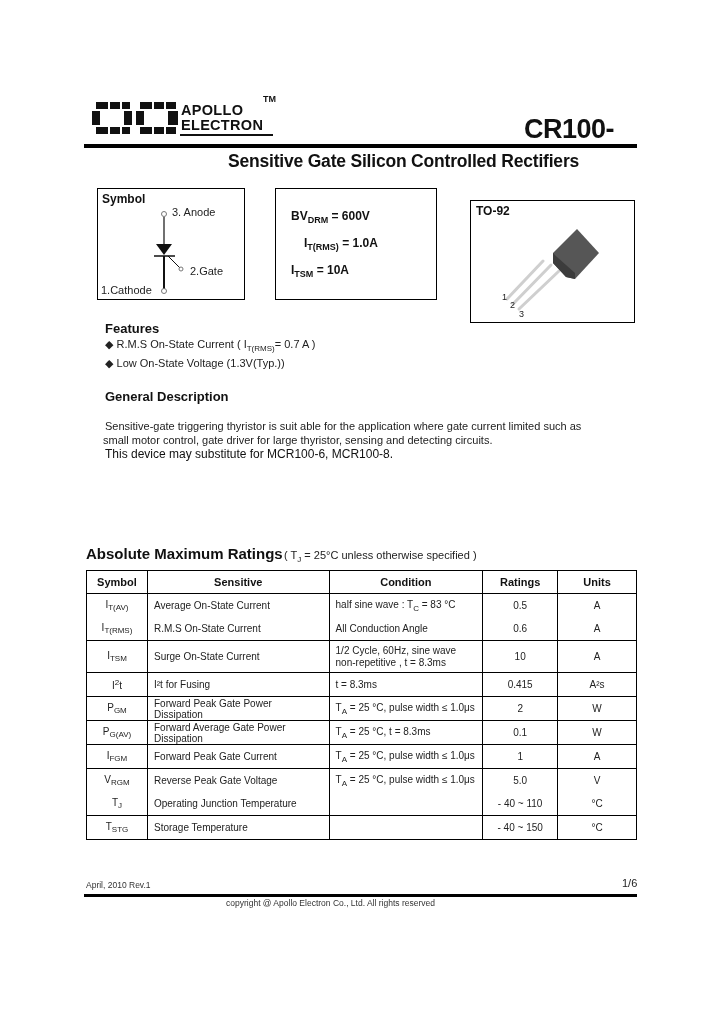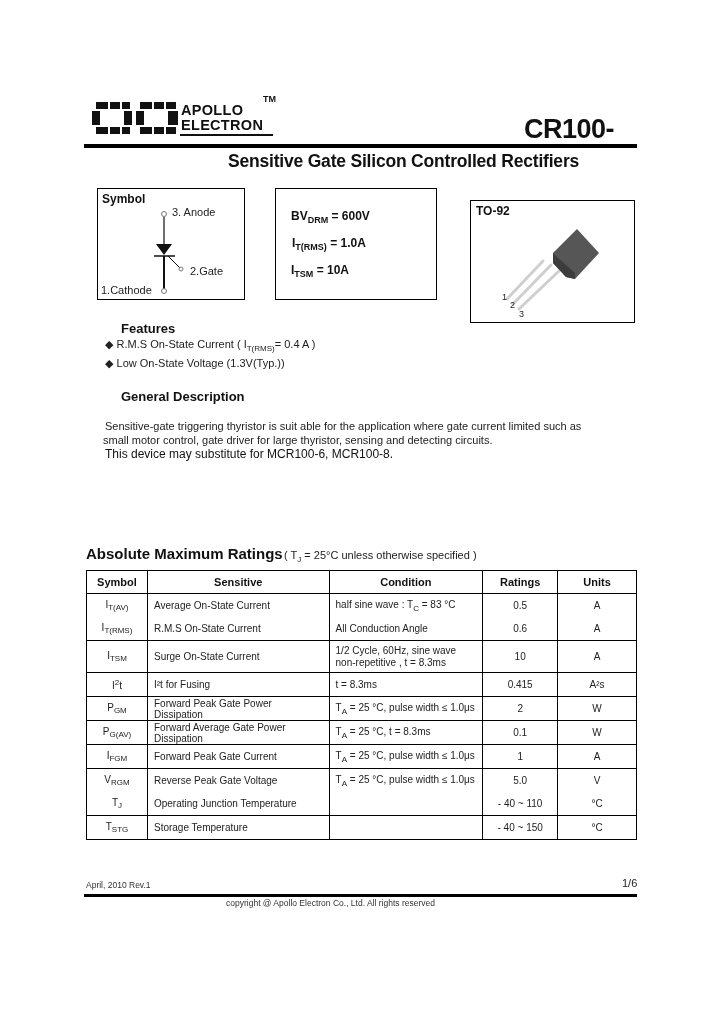--- a/index.html
+++ b/index.html
@@ -20,21 +20,21 @@
   .box { border: 1.5px solid #000; box-sizing: border-box; }
   .sym-box { left: 97px; top: 188px; width: 148px; height: 112px; }
   .spec-box { left: 275px; top: 188px; width: 162px; height: 112px; }
   .pkg-box { left: 470px; top: 200px; width: 165px; height: 123px; }
   .box-title { font-weight: bold; font-size: 12px; }
   .sym-label { font-size: 11px; color: #222; }
   .spec-line { font-weight: bold; font-size: 12px; }
   .spec-line sub { font-size: 9px; vertical-align: -3px; }
 
   
-  .h-section { font-weight: bold; font-size: 13px; margin-left: 16px; }
+  .h-section { font-weight: bold; font-size: 13px; }
   .feat { font-size: 11px; color: #222; line-height: 15px; }
   .desc { font-size: 11px; color: #222; line-height: 14px; }
   .desc2 { font-size: 12px; color: #111; }
 
   
   .amr-title { left: 86px; top: 545px; font-weight: bold; font-size: 15px; }
   .amr-note { left: 284px; top: 549px; font-size: 11px; color: #222; }
   table.ratings { position: absolute; left: 86px; top: 570px; width: 551px; border-collapse: collapse;
                   font-size: 10px; color: #222; }
   table.ratings th { font-weight: bold; font-size: 11px; color: #111; height: 22px; }
@@ -99,21 +99,21 @@
     <circle cx="83" cy="80" r="2" fill="none" stroke="#777" stroke-width="1"></circle>
     <circle cx="66" cy="102" r="2.5" fill="none" stroke="#777" stroke-width="1"></circle>
   </svg>
   <div class="abs sym-label" style="left:74px;top:17px;">3. Anode</div>
   <div class="abs sym-label" style="left:92px;top:76px;">2.Gate</div>
   <div class="abs sym-label" style="left:3px;top:95px;">1.Cathode</div>
 </div>
 
 <div class="abs box spec-box">
   <div class="abs spec-line" style="left:15px;top:20px;"><span>BV</span><sub>DRM</sub><span> = 600V</span></div>
-  <div class="abs spec-line" style="left:0;top:47px;padding-left:16px;"><span>I</span><sub>T(RMS)</sub><span> = 1.0A</span></div>
+  <div class="abs spec-line" style="left:12px;top:47px;padding-left:16px;"><span>I</span><sub>T(RMS)</sub><span> = 1.0A</span></div>
   <div class="abs spec-line" style="left:15px;top:74px;"><span>I</span><sub>TSM</sub><span> = 10A</span></div>
 </div>
 
 <div class="abs box pkg-box">
   <div class="abs box-title" style="left:5px;top:3px;">TO-92</div>
   <svg class="abs" style="left:0;top:0;" width="163" height="125">
     <g stroke="#cfcfcf" stroke-width="3" stroke-linecap="round">
       <line x1="36" y1="98" x2="72" y2="60"></line>
       <line x1="42" y1="103" x2="80" y2="64"></line>
       <line x1="48" y1="108" x2="88" y2="70"></line>
@@ -121,21 +121,21 @@
     <polygon points="82,52 106,28 128,52 104,78 95,76 82,62" fill="#565656"></polygon>
     <polygon points="82,52 82,62 95,76 104,78 104,72 86,56" fill="#3c3c3c"></polygon>
   </svg>
   <div class="abs sym-label" style="left:31px;top:91px;font-size:9px;">1</div>
   <div class="abs sym-label" style="left:39px;top:99px;font-size:9px;">2</div>
   <div class="abs sym-label" style="left:48px;top:108px;font-size:9px;">3</div>
 </div>
 
 <div class="abs h-section" style="left:105px;top:321px;">Features</div>
 <div class="abs" style="left:105px;top:337px;">
-  <div class="feat"><span>◆</span> <span>R.M.S On-State Current ( I</span><sub style="font-size:8px;">T(RMS)</sub><span>= 0.4 A )</span></div>
+  <div class="feat"><span>◆</span> <span>R.M.S On-State Current ( I</span><sub style="font-size:8px;">T(RMS)</sub><span>= 0.7 A )</span></div>
   <div class="feat"><span>◆</span> <span>Low On-State Voltage (1.3V(Typ.))</span></div>
 </div>
 
 <div class="abs h-section" style="left:105px;top:389px;">General Description</div>
 <div class="abs desc" style="left:105px;top:419px;">Sensitive-gate triggering thyristor is suit able for the application where gate current limited such as</div>
 <div class="abs desc" style="left:103px;top:433px;">small motor control, gate driver for large thyristor, sensing and detecting circuits.</div>
 <div class="abs desc2" style="left:105px;top:447px;">This device may substitute for MCR100-6, MCR100-8.</div>
 
 <div class="abs amr-title">Absolute Maximum Ratings</div>
 <div class="abs amr-note"><span>( T</span><sub style="font-size:8px;">J</sub><span> = 25°C unless otherwise specified )</span></div>

